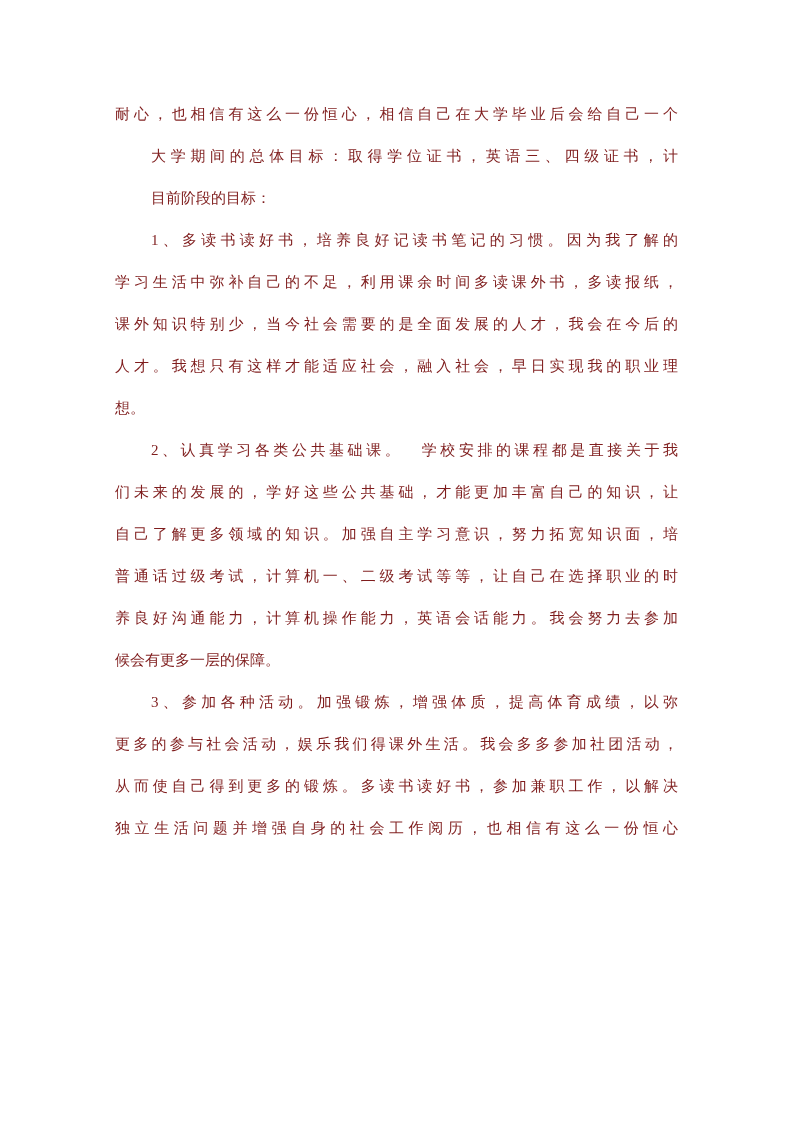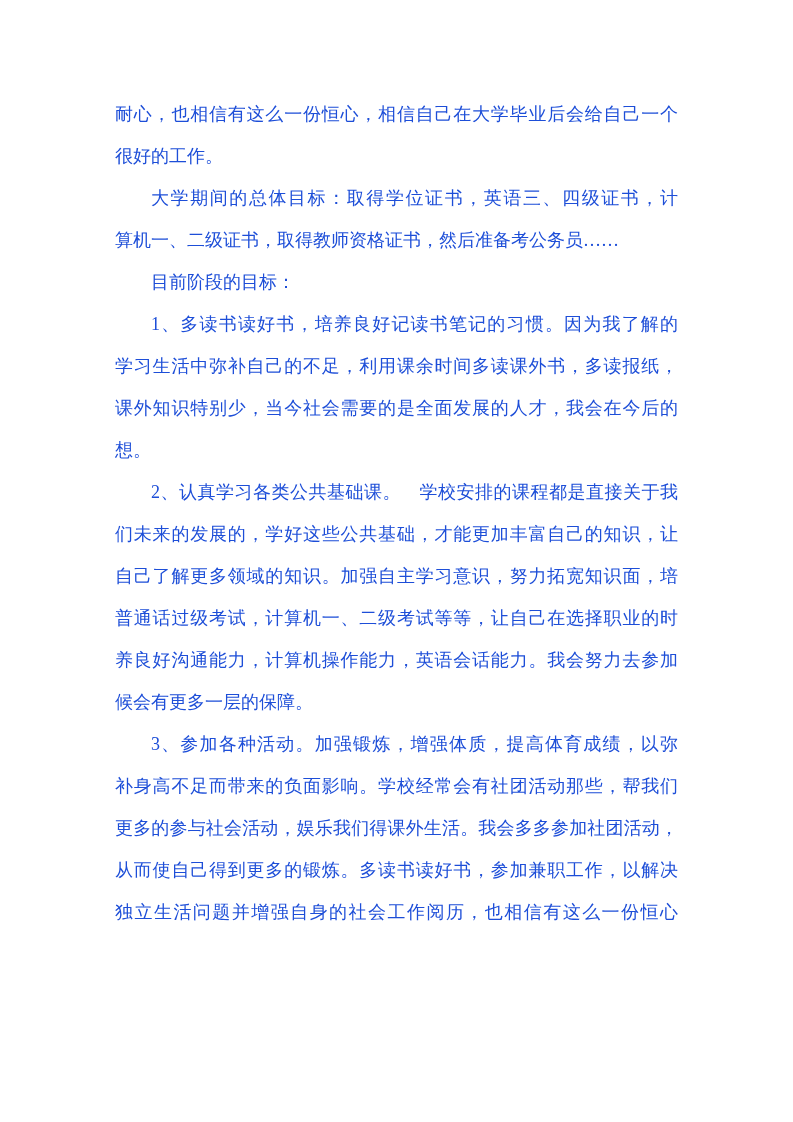--- a/index.html
+++ b/index.html
@@ -23,22 +23,22 @@
   .textblock {
     width: 563px;
   }
   .para {
     margin: 0;
     padding: 0;
   }
   .line {
     height: 42px;
     line-height: 42px;
-    font-size: 18px;
-    color: #1d4ed8;
+    font-size: 15px;
+    color: #7f1d1d;
     letter-spacing: 0;
     overflow: visible;
   }
   
   .line.j {
     text-align: justify;
     text-align-last: justify;
   }
   
   .line.indent {
@@ -46,50 +46,48 @@
   }
 </style>
 </head>
 <body>
 
 <div class="page">
   <div class="textblock">
 
     <div class="para">
       <div class="line j">耐心，也相信有这么一份恒心，相信自己在大学毕业后会给自己一个</div>
-      <div class="line">很好的工作。</div>
     </div>
 
     <div class="para">
       <div class="line j indent">大学期间的总体目标：取得学位证书，英语三、四级证书，计</div>
-      <div class="line">算机一、二级证书，取得教师资格证书，然后准备考公务员……</div>
     </div>
 
     <div class="para">
       <div class="line indent">目前阶段的目标：</div>
     </div>
 
     <div class="para">
       <div class="line j indent">1、多读书读好书，培养良好记读书笔记的习惯。因为我了解的</div>
       <div class="line j">学习生活中弥补自己的不足，利用课余时间多读课外书，多读报纸，</div>
       <div class="line j">课外知识特别少，当今社会需要的是全面发展的人才，我会在今后的</div>
+      <div class="line j">人才。我想只有这样才能适应社会，融入社会，早日实现我的职业理</div>
       <div class="line">想。</div>
     </div>
 
     <div class="para">
       <div class="line j indent">2、认真学习各类公共基础课。　学校安排的课程都是直接关于我</div>
       <div class="line j">们未来的发展的，学好这些公共基础，才能更加丰富自己的知识，让</div>
       <div class="line j">自己了解更多领域的知识。加强自主学习意识，努力拓宽知识面，培</div>
       <div class="line j">普通话过级考试，计算机一、二级考试等等，让自己在选择职业的时</div>
       <div class="line j">养良好沟通能力，计算机操作能力，英语会话能力。我会努力去参加</div>
       <div class="line">候会有更多一层的保障。</div>
     </div>
 
     <div class="para">
       <div class="line j indent">3、参加各种活动。加强锻炼，增强体质，提高体育成绩，以弥</div>
-      <div class="line j">补身高不足而带来的负面影响。学校经常会有社团活动那些，帮我们</div>
       <div class="line j">更多的参与社会活动，娱乐我们得课外生活。我会多多参加社团活动，</div>
       <div class="line j">从而使自己得到更多的锻炼。多读书读好书，参加兼职工作，以解决</div>
       <div class="line j">独立生活问题并增强自身的社会工作阅历，也相信有这么一份恒心</div>
     </div>
 
   </div>
 </div>
 
 </body></html>

